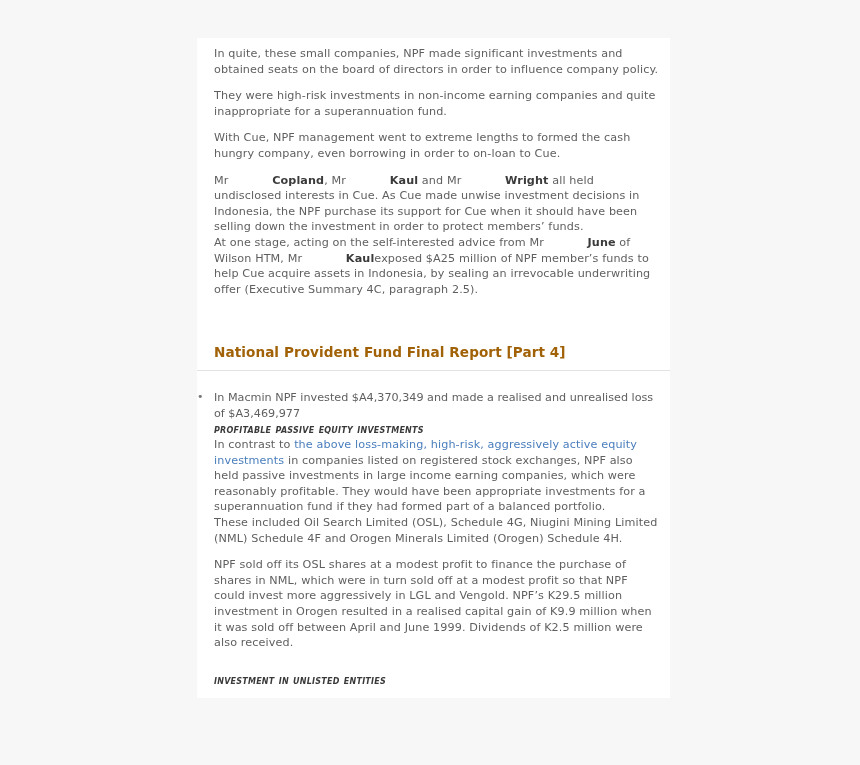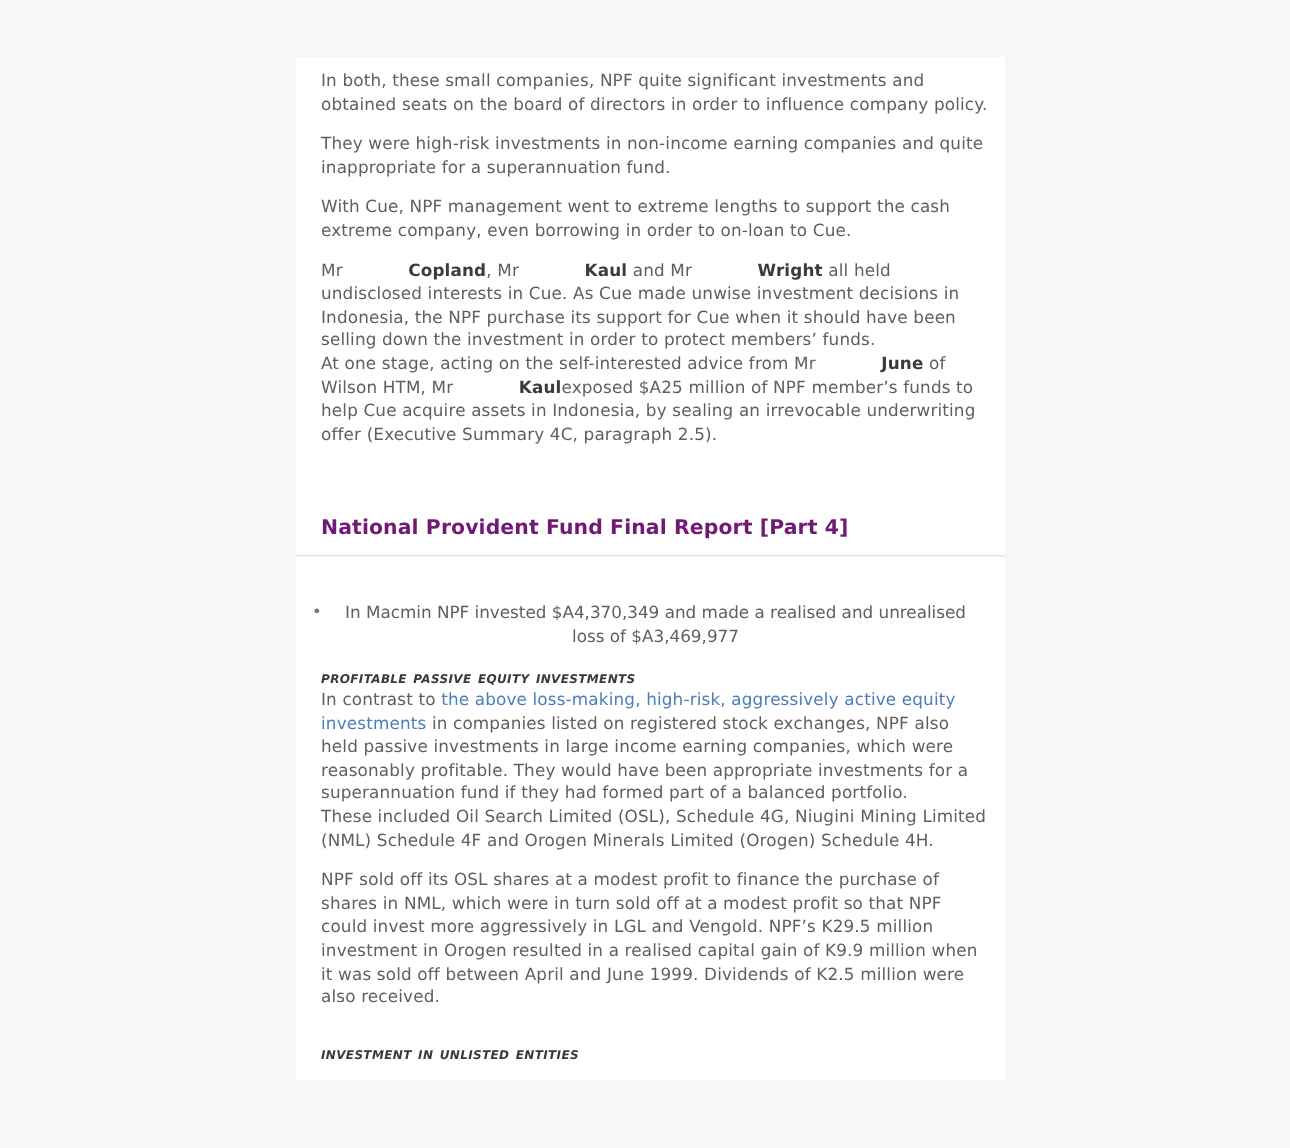--- a/index.html
+++ b/index.html
@@ -57,39 +57,38 @@
     color: #4a7ebc;
     text-decoration: none;
   }
 
   h2.doc-title {
     margin: 0;
     padding: 13px 10px 9px 17px;
     font-size: 13.6px;
     line-height: 18px;
     font-weight: bold;
-    color: #701a75;
+    color: #a16207;
     letter-spacing: 0.005em;
   }
 
   .rule {
     height: 1px;
     background: #e3e3e3;
     width: 100%;
   }
 
   .spacer-after-rule {
     height: 19px;
   }
 
   ul.bullets {
-    margin: 11px;
+    margin: 0;
     padding: 0 0 0 0;
     list-style: none;
-    text-align: center;
   }
   ul.bullets li {
     position: relative;
     margin: 0 0 0 0;
     padding-left: 17px;
     font-size: 11.2px;
     line-height: 15.6px;
     color: #5f5f5f;
   }
   ul.bullets li:before {
@@ -124,25 +123,25 @@
 </style>
 </head>
 <body>
 
 <div id="page">
 
   <div id="article">
 
     <div class="inner">
 
-      <p class="body">In both, these small companies, NPF quite significant investments and obtained seats on the board of directors in order to influence company policy.</p>
+      <p class="body">In quite, these small companies, NPF made significant investments and obtained seats on the board of directors in order to influence company policy.</p>
 
       <p class="body">They were high-risk investments in non-income earning companies and quite inappropriate for a superannuation fund.</p>
 
-      <p class="body">With Cue, NPF management went to extreme lengths to support the cash extreme company, even borrowing in order to on-loan to Cue.</p>
+      <p class="body">With Cue, NPF management went to extreme lengths to formed the cash hungry company, even borrowing in order to on-loan to Cue.</p>
 
       <p class="body tight"><span>Mr </span><b>Copland</b><span>, Mr </span><b>Kaul</b><span> and Mr </span><b>Wright</b><span> all held undisclosed interests in Cue. As Cue made unwise investment decisions in Indonesia, the NPF purchase its support for Cue when it should have been selling down the investment in order to protect members’ funds.</span></p>
 
       <p class="body"><span>At one stage, acting on the self-interested advice from Mr </span><b>June</b><span> of Wilson HTM, Mr </span><b>Kaul</b><span>exposed $A25 million of NPF member’s funds to help Cue acquire assets in Indonesia, by sealing an irrevocable underwriting offer (Executive Summary 4C, paragraph 2.5).</span></p>
 
       <div class="gap-md"></div>
     </div>
 
     <h2 class="doc-title">National Provident Fund Final Report [Part 4]</h2>
 

